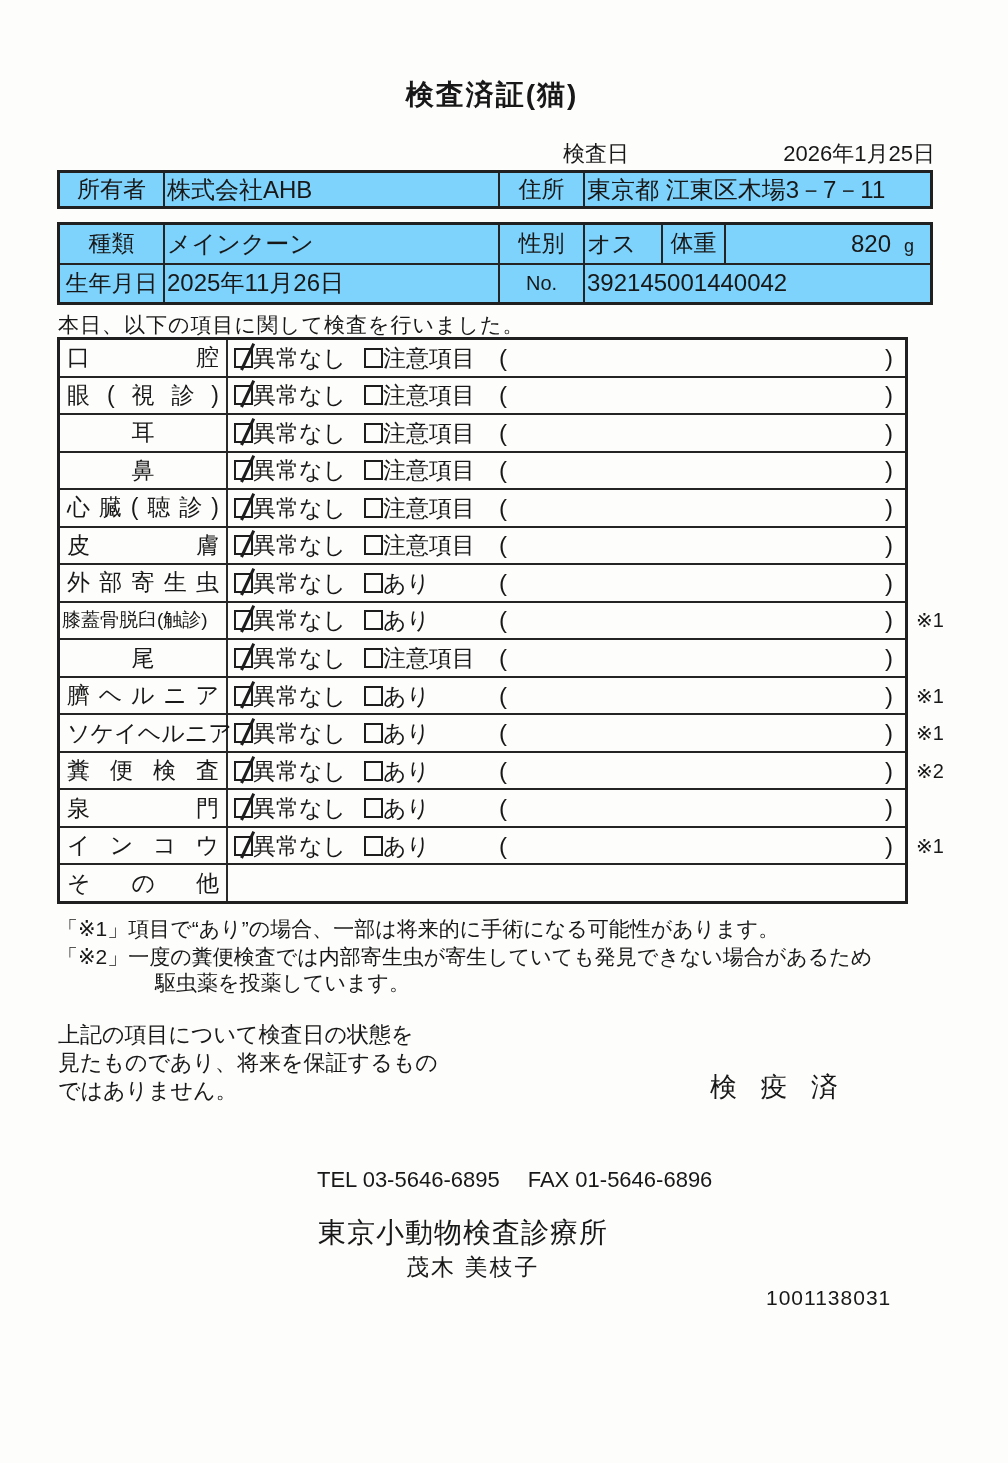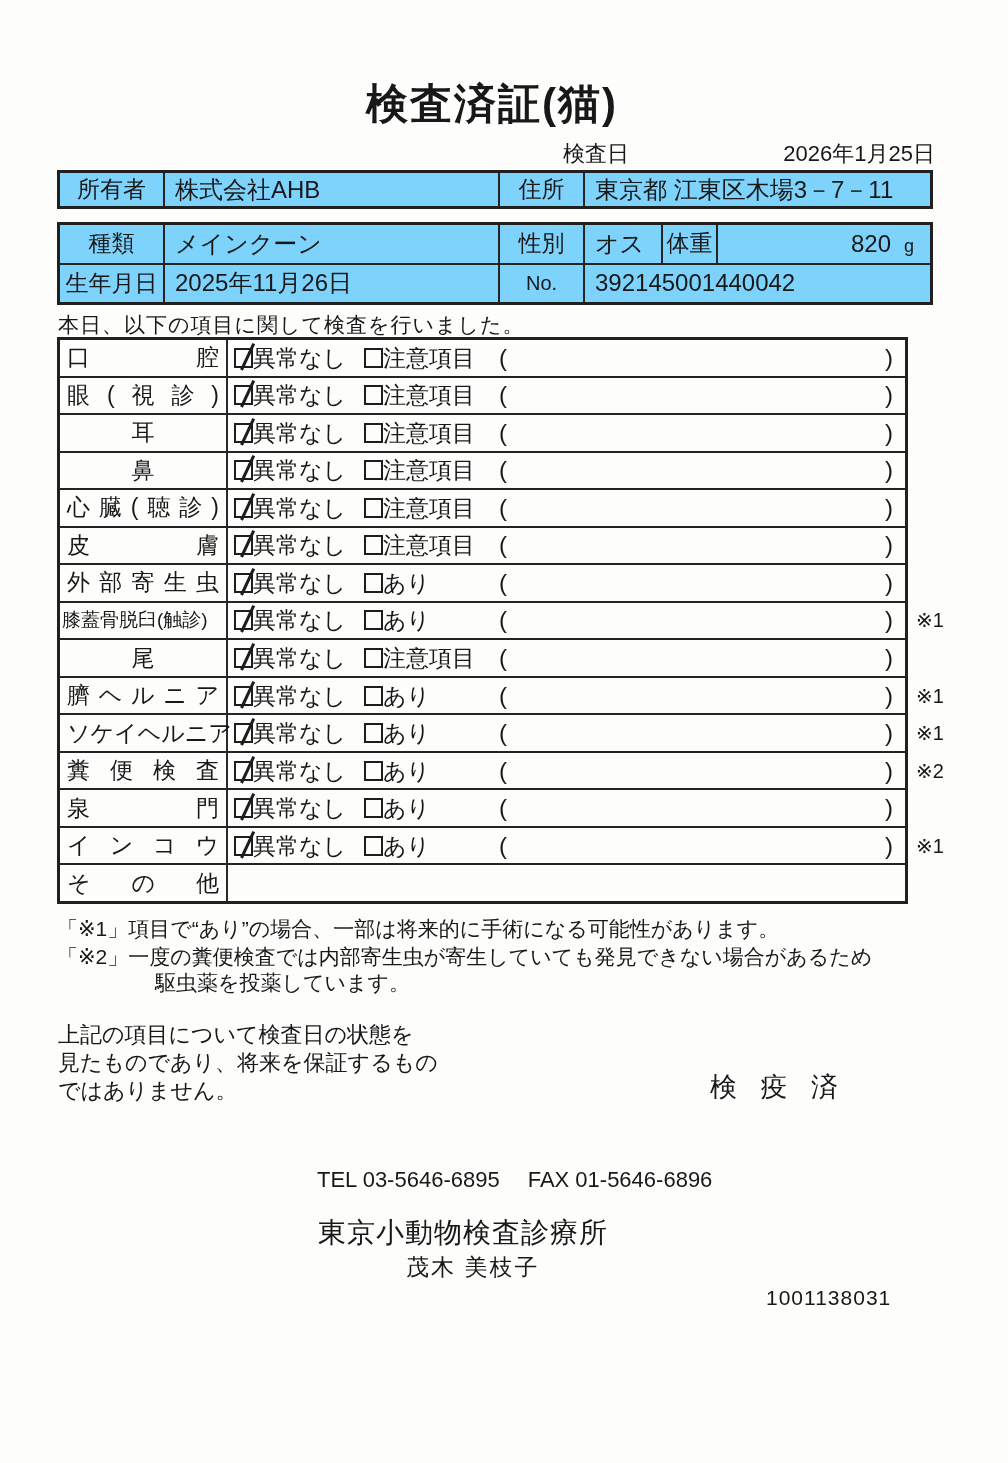--- a/index.html
+++ b/index.html
@@ -4,35 +4,35 @@
 <style>
   html,body{margin:0;padding:0;background:#e8e8e8;}
   .page{
     position:relative;width:1008px;height:1463px;margin:0 auto;
     background:#fdfdfc;color:#181818;
     font-family:"Liberation Sans","DejaVu Sans",sans-serif;
     overflow:hidden;
   }
   
   .title{position:absolute;top:76px;left:0;width:984px;text-align:center;
-    font-size:42px;font-weight:600;letter-spacing:2px;}
+    font-size:28px;font-weight:600;letter-spacing:2px;}
   .date-line{position:absolute;top:139px;left:563px;width:372px;
     display:flex;justify-content:space-between;font-size:22px;}
   
   .tbl{position:absolute;left:57px;width:876px;box-sizing:border-box;
     border:3px solid #202020;background:#7dd3fc;display:flex;flex-direction:column;}
   .tbl1{top:170px;height:39px;}
   .tbl2{top:222px;height:83px;}
   .trow{display:flex;flex:1;min-height:0;}
   .trow + .trow{border-top:2px solid #242424;}
   .tc{display:flex;align-items:center;box-sizing:border-box;min-width:0;}
   .tc + .tc{border-left:2px solid #242424;}
   .th{justify-content:center;font-size:23px;}
-  .td{padding-left:10px;font-size:24px;}
-  .w103{width:103px;}.w335{width:335px;}.w85{width:85px;}.w95{width:78px;}.w63{width:55px;}
+  .td{padding-left:2px;font-size:24px;}
+  .w103{width:103px;}.w335{width:335px;}.w85{width:85px;}.w95{width:78px;}.w63{width:63px;}
   .grow{flex:1;text-align:center;}
   .no-label{font-size:20px;}
   .weight-cell{justify-content:flex-end;padding-right:16px;padding-left:0;}
   .weight-unit{font-size:18px;margin-left:13px;position:relative;top:3px;}
   
   .intro{position:absolute;top:311px;left:58px;font-size:21px;letter-spacing:1px;}
   
   .check-table{position:absolute;top:337px;left:57px;width:851px;height:567px;
     box-sizing:border-box;border:3px solid #202020;display:flex;flex-direction:column;}
   .row{flex:1;display:flex;position:relative;min-height:0;}

